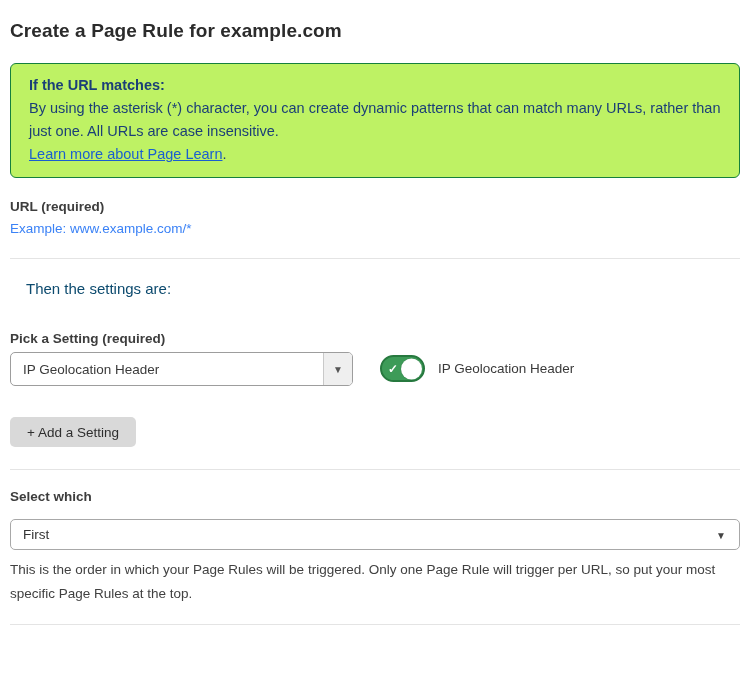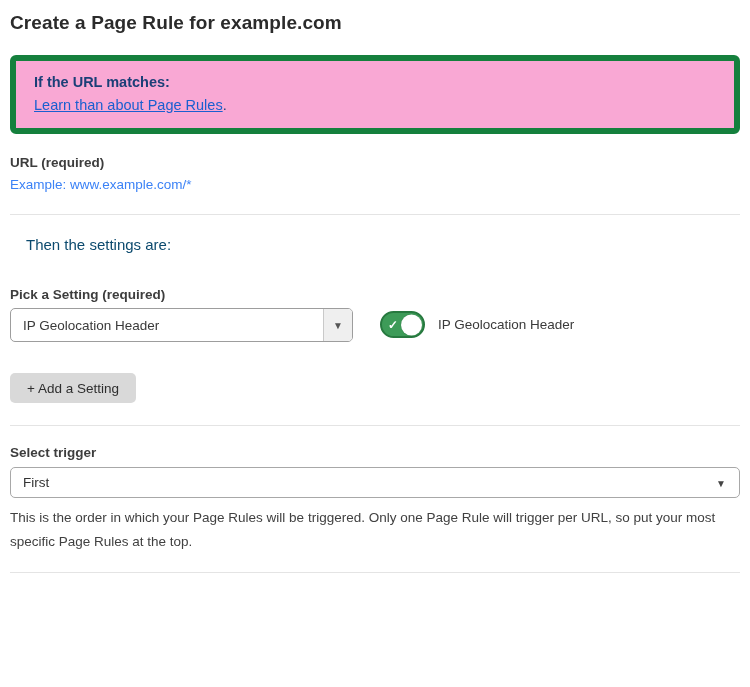--- a/index.html
+++ b/index.html
@@ -3,30 +3,30 @@
 <meta charset="utf-8">
 <style>
   * { box-sizing: border-box; margin: 0; padding: 0; }
   html, body { background: #ffffff; }
   body {
     width: 750px; height: 687px;
     font-family: "Liberation Sans", sans-serif;
     color: #363636;
     overflow: hidden;
   }
-  .container { padding: 12px 10px 0 10px; }
+  .container { padding: 20px 10px 0 10px; }
 
   .page-title {
     font-size: 19px; font-weight: bold; color: #2b2b2b;
     letter-spacing: .1px; margin-bottom: 21px;
   }
 
   
   .info-box {
-    background: #f9a8d4; border: 6px solid #15803d; border-radius: 6px;
+    background: #bef264; border: 1px solid #15803d; border-radius: 6px;
     padding: 10px 18px 11px 18px; color: #1b3f77;
     font-size: 14.5px; line-height: 23px; margin-bottom: 21px;
   }
   .info-box .info-heading { font-weight: bold; }
   .info-box a.info-link {
     color: #1a5fd0; text-decoration: underline; cursor: pointer;
   }
 
   
   .field-label { font-size: 13.5px; color: #3d3d3d; margin-bottom: 6px; font-weight: bold; }
@@ -83,41 +83,42 @@
     height: 30px; border: none; border-radius: 5px; cursor: pointer;
     font-family: "Liberation Sans", sans-serif; font-size: 13.5px; text-align: right;
   }
   .btn-gray { background: #d9d9d9; color: #2e2e2e; padding: 0 17px; }
   .add-setting-btn { margin-top: 31px; }
 
   
   .order-select {
     position: relative; width: 730px; height: 31px; border: 1px solid #a8a8a8;
     border-radius: 5px; background: #fff; display: flex; align-items: center;
-    padding: 0 12px; font-size: 13.5px; color: #333; cursor: pointer; margin-top: 7px;
+    padding: 0 12px; font-size: 13.5px; color: #333; cursor: pointer; margin-top: 15px;
   }
   .order-select .native-arrow {
     position: absolute; right: 13px; top: 50%; transform: translateY(-50%);
     color: #444; font-size: 10px;
   }
   .order-helper {
     font-size: 13.5px; color: #414141; line-height: 24px; margin-top: 8px;
     width: 744px;
   }
 </style>
 </head>
 <body>
 
 <div class="container">
 
   <h1 class="page-title">Create a Page Rule for example.com</h1>
 
   <div class="info-box">
     <div class="info-heading">If the URL matches:</div>
-    <div><a class="info-link">Learn than about Page Rules</a><span>.</span></div>
+    <div class="info-body">By using the asterisk (*) character, you can create dynamic patterns that can match many URLs, rather than just one. All URLs are case insensitive.</div>
+    <div><a class="info-link">Learn more about Page Learn</a><span>.</span></div>
   </div>
 
   <div class="field-label">URL (required)</div>
   <div class="helper-text">Example: www.example.com/*</div>
 
   <hr class="divider">
 
   <div class="section-heading">Then the settings are:</div>
 
   <div class="setting-row">
@@ -137,21 +138,21 @@
       </div>
       <span class="toggle-label">IP Geolocation Header</span>
     </div>
   </div>
 
   <button class="btn btn-gray add-setting-btn">+ Add a Setting</button>
 
   <hr class="divider">
 
 
-  <div class="field-label" style="margin-top:19px;">Select trigger</div>
+  <div class="field-label" style="margin-top:19px;">Select which</div>
   <div class="order-select">
     <span>First</span>
     <span class="native-arrow">▼</span>
   </div>
   <div class="order-helper">This is the order in which your Page Rules will be triggered. Only one Page Rule will trigger per URL, so put your most specific Page Rules at the top.</div>
 
   <hr class="divider" style="margin-top:18px;">
 
   
 

